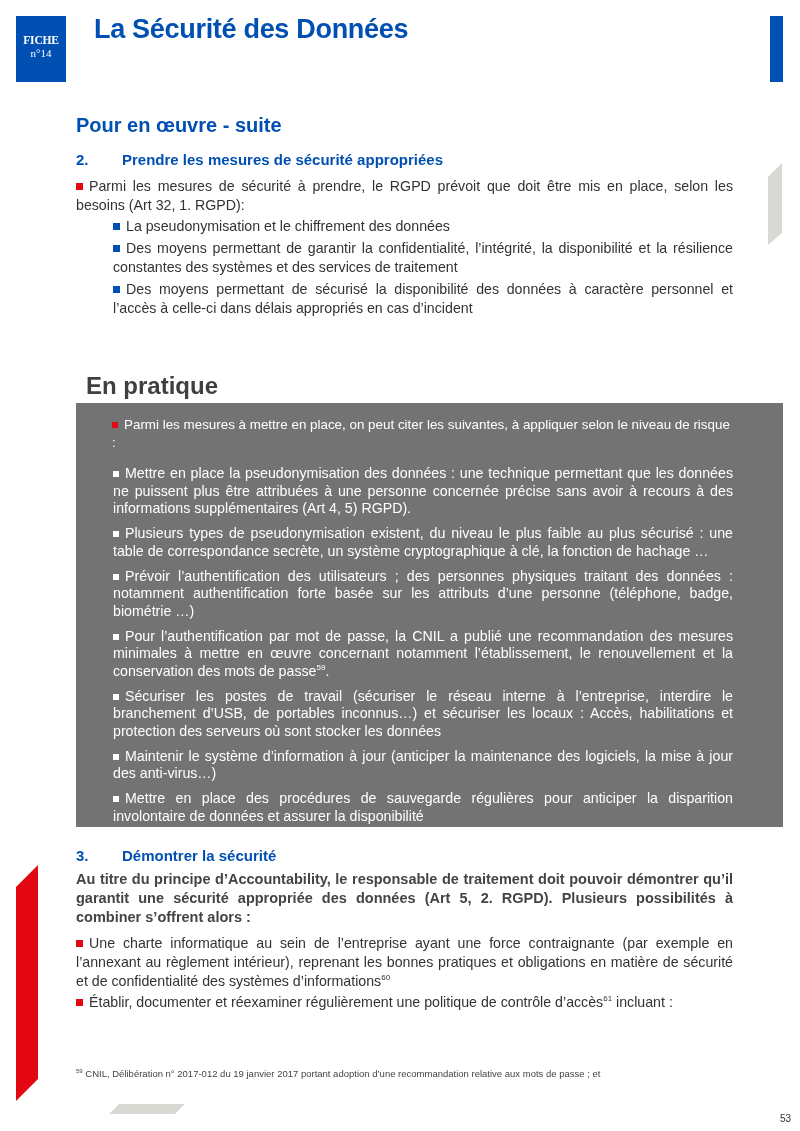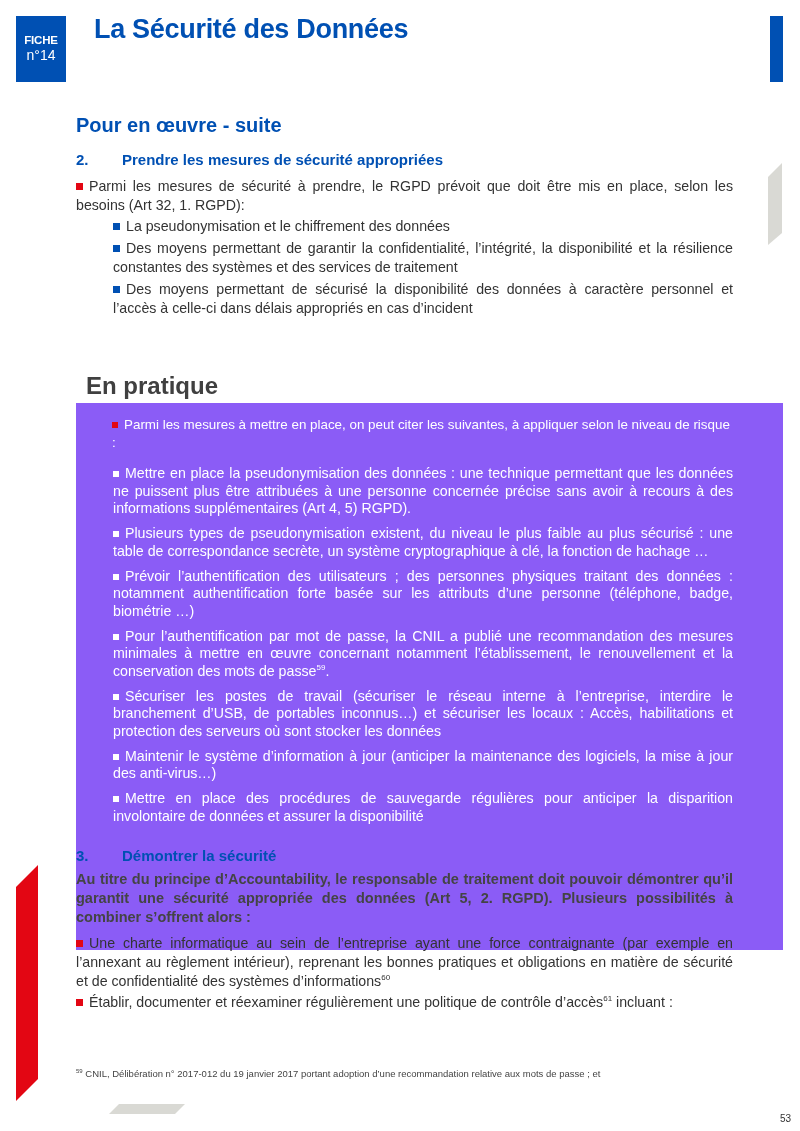--- a/index.html
+++ b/index.html
@@ -1,39 +1,39 @@
 <!DOCTYPE html>
 <html><head>
   <meta charset="utf-8">
   <style>
     * { margin: 0; padding: 0; box-sizing: border-box; }
     html, body { width: 800px; height: 1131px; background: #ffffff; }
     body { position: relative; overflow: hidden; font-family: "Liberation Sans", sans-serif; color: #333333; }
 
-    .fiche-box { position: absolute; left: 16px; top: 16px; width: 50px; height: 66px; background: #0050b3; color: #fff; text-align: center; }
+    .fiche-box { position: absolute; left: 16px; top: 16px; width: 50px; height: 66px; background: #0050b3; color: #fff; text-align: center; font-family: Liberation Serif, serif; }
     .fiche-box .fiche-label { display: block; font-size: 11.5px; font-weight: bold; margin-top: 18px; letter-spacing: -0.2px; }
-    .fiche-box .fiche-num { display: block; font-size: 14px; margin-top: 1px; }
+    .fiche-box .fiche-num { display: block; font-size: 11px; margin-top: 1px; }
 
     .page-title { position: absolute; left: 94px; top: 14px; font-size: 27px; font-weight: bold; color: #0050b3; letter-spacing: -0.3px; }
     .right-bar { position: absolute; left: 770px; top: 16px; width: 13px; height: 66px; background: #0050b3; }
 
     .section-title { position: absolute; left: 76px; top: 114px; font-size: 20px; color: #0050b3; }
     .sub-heading { position: absolute; left: 76px; font-size: 15px; font-weight: bold; color: #0050b3; }
     .sub-heading .num { display: inline-block; width: 46px; }
 
     .text-block { position: absolute; font-size: 14.2px; line-height: 19px; text-align: justify; }
     .sq { display: inline-block; width: 7px; height: 7px; margin-right: 6px; vertical-align: 1px; }
     .sq.red { background: #e30613; }
     .sq.blue { background: #0050b3; }
     .sq.white { background: #ffffff; width: 6px; height: 6px; }
     .sub-list { position: absolute; left: 113px; width: 620px; font-size: 14.2px; line-height: 19px; text-align: justify; }
     .sub-list .item { margin-bottom: 3px; }
 
     .pratique-title { position: absolute; left: 86px; top: 372px; font-size: 24px; color: #404040; }
-    .blue-box { position: absolute; left: 76px; top: 403px; width: 707px; height: 547px; background: #8b5cf6; color: #ffffff; }
+    .blue-box { position: absolute; left: 76px; top: 403px; width: 707px; height: 424px; background: #737373; color: #ffffff; }
     .blue-box .intro { position: absolute; left: 36px; top: 13px; width: 620px; font-size: 13.4px; line-height: 18px; }
     .blue-box .items { position: absolute; left: 37px; top: 62px; width: 620px; font-size: 14.2px; line-height: 17.5px; text-align: justify; }
     .blue-box .items .item { margin-bottom: 7.5px; }
     sup { font-size: 8px; vertical-align: 6px; line-height: 0; }
 
     .bold-para { position: absolute; left: 76px; top: 870px; width: 657px; font-size: 14.5px; line-height: 19px; font-weight: bold; color: #444; text-align: justify; }
     .bullets3 { position: absolute; left: 76px; top: 934px; width: 657px; font-size: 14.2px; line-height: 19px; text-align: justify; }
     .bullets3 .item { margin-bottom: 2px; }
 
     .footnote { position: absolute; left: 76px; top: 1066px; width: 680px; font-size: 9.5px; line-height: 15px; color: #444; }

